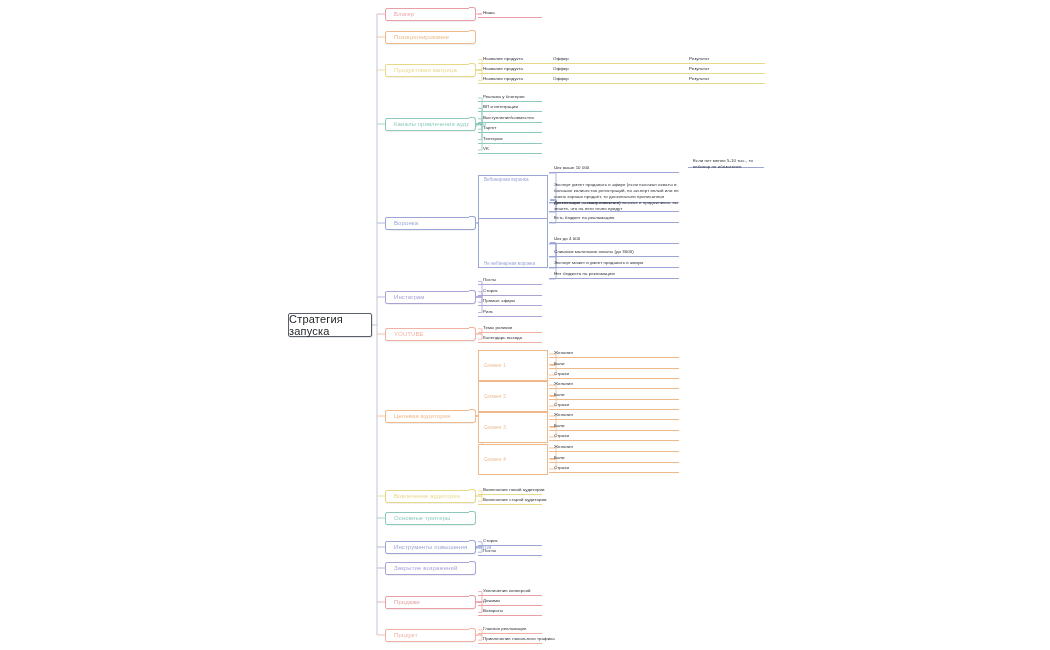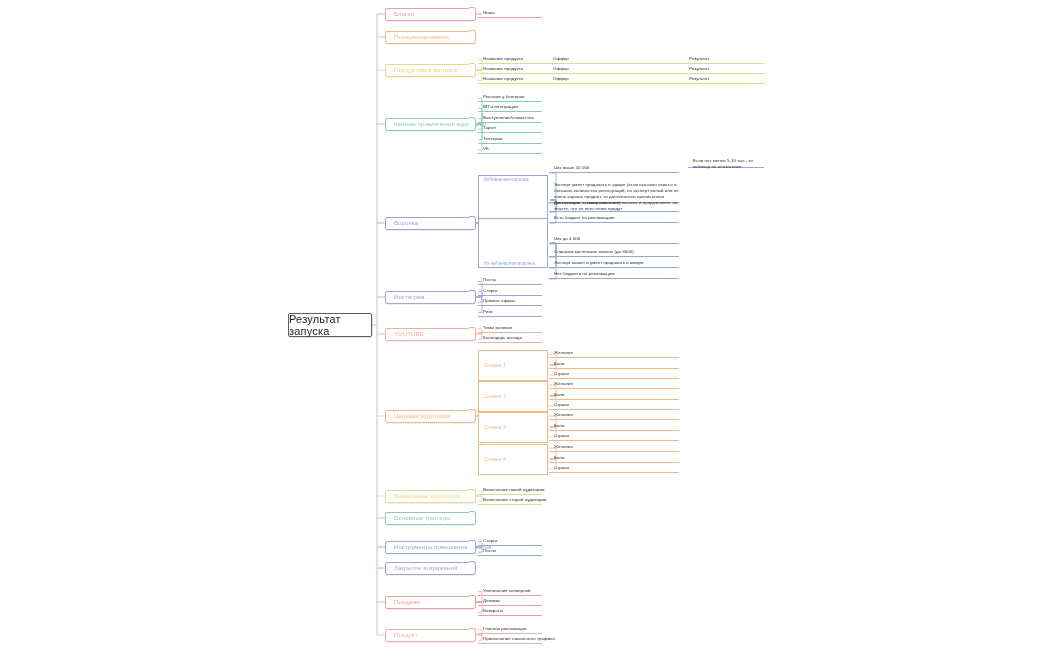--- a/index.html
+++ b/index.html
@@ -157,21 +157,21 @@
       <path d="M476,602 H482 V602 H478" fill="none" stroke="#e9a0a4" stroke-width="0.8"></path>
       <path d="M476,602 H482 V612.4 H478" fill="none" stroke="#e9a0a4" stroke-width="0.8"></path>
       <path d="M377,635 H385" fill="none" stroke="#f0b0a2" stroke-width="0.8"></path>
       <path d="M476,635 H482 V629.8 H478" fill="none" stroke="#f0b0a2" stroke-width="0.8"></path>
       <path d="M476,635 H482 V640.1999999999999 H478" fill="none" stroke="#f0b0a2" stroke-width="0.8"></path>
       <path d="M377,14 V635" fill="none" stroke="#b9bed2" stroke-width="0.9"></path>
       <path d="M372,325 H377" fill="none" stroke="#b9bed2" stroke-width="0.9"></path>
     </svg>
 
   <div class="root-node" id="root-node" style="left:288px;top:313px;width:84px;height:24px;">
-    <span>Результат запуска</span>
+    <span>Стратегия запуска</span>
   </div>
 
   <div id="nodes">
       <div class="branch" style="left: 385px; top: 7.5px; width: 89px; height: 13px; border: 0.9px solid rgb(233, 160, 164); color: rgb(233, 160, 164);">
         <span>Блогер</span>
         <div class="corner"></div>
       </div>
       <div class="leaf" style="left: 478px; top: 9px; width: 64px; height: 9px; border-bottom: 0.8px solid rgb(233, 160, 164);">
         <span>Ниша</span>
       </div>

